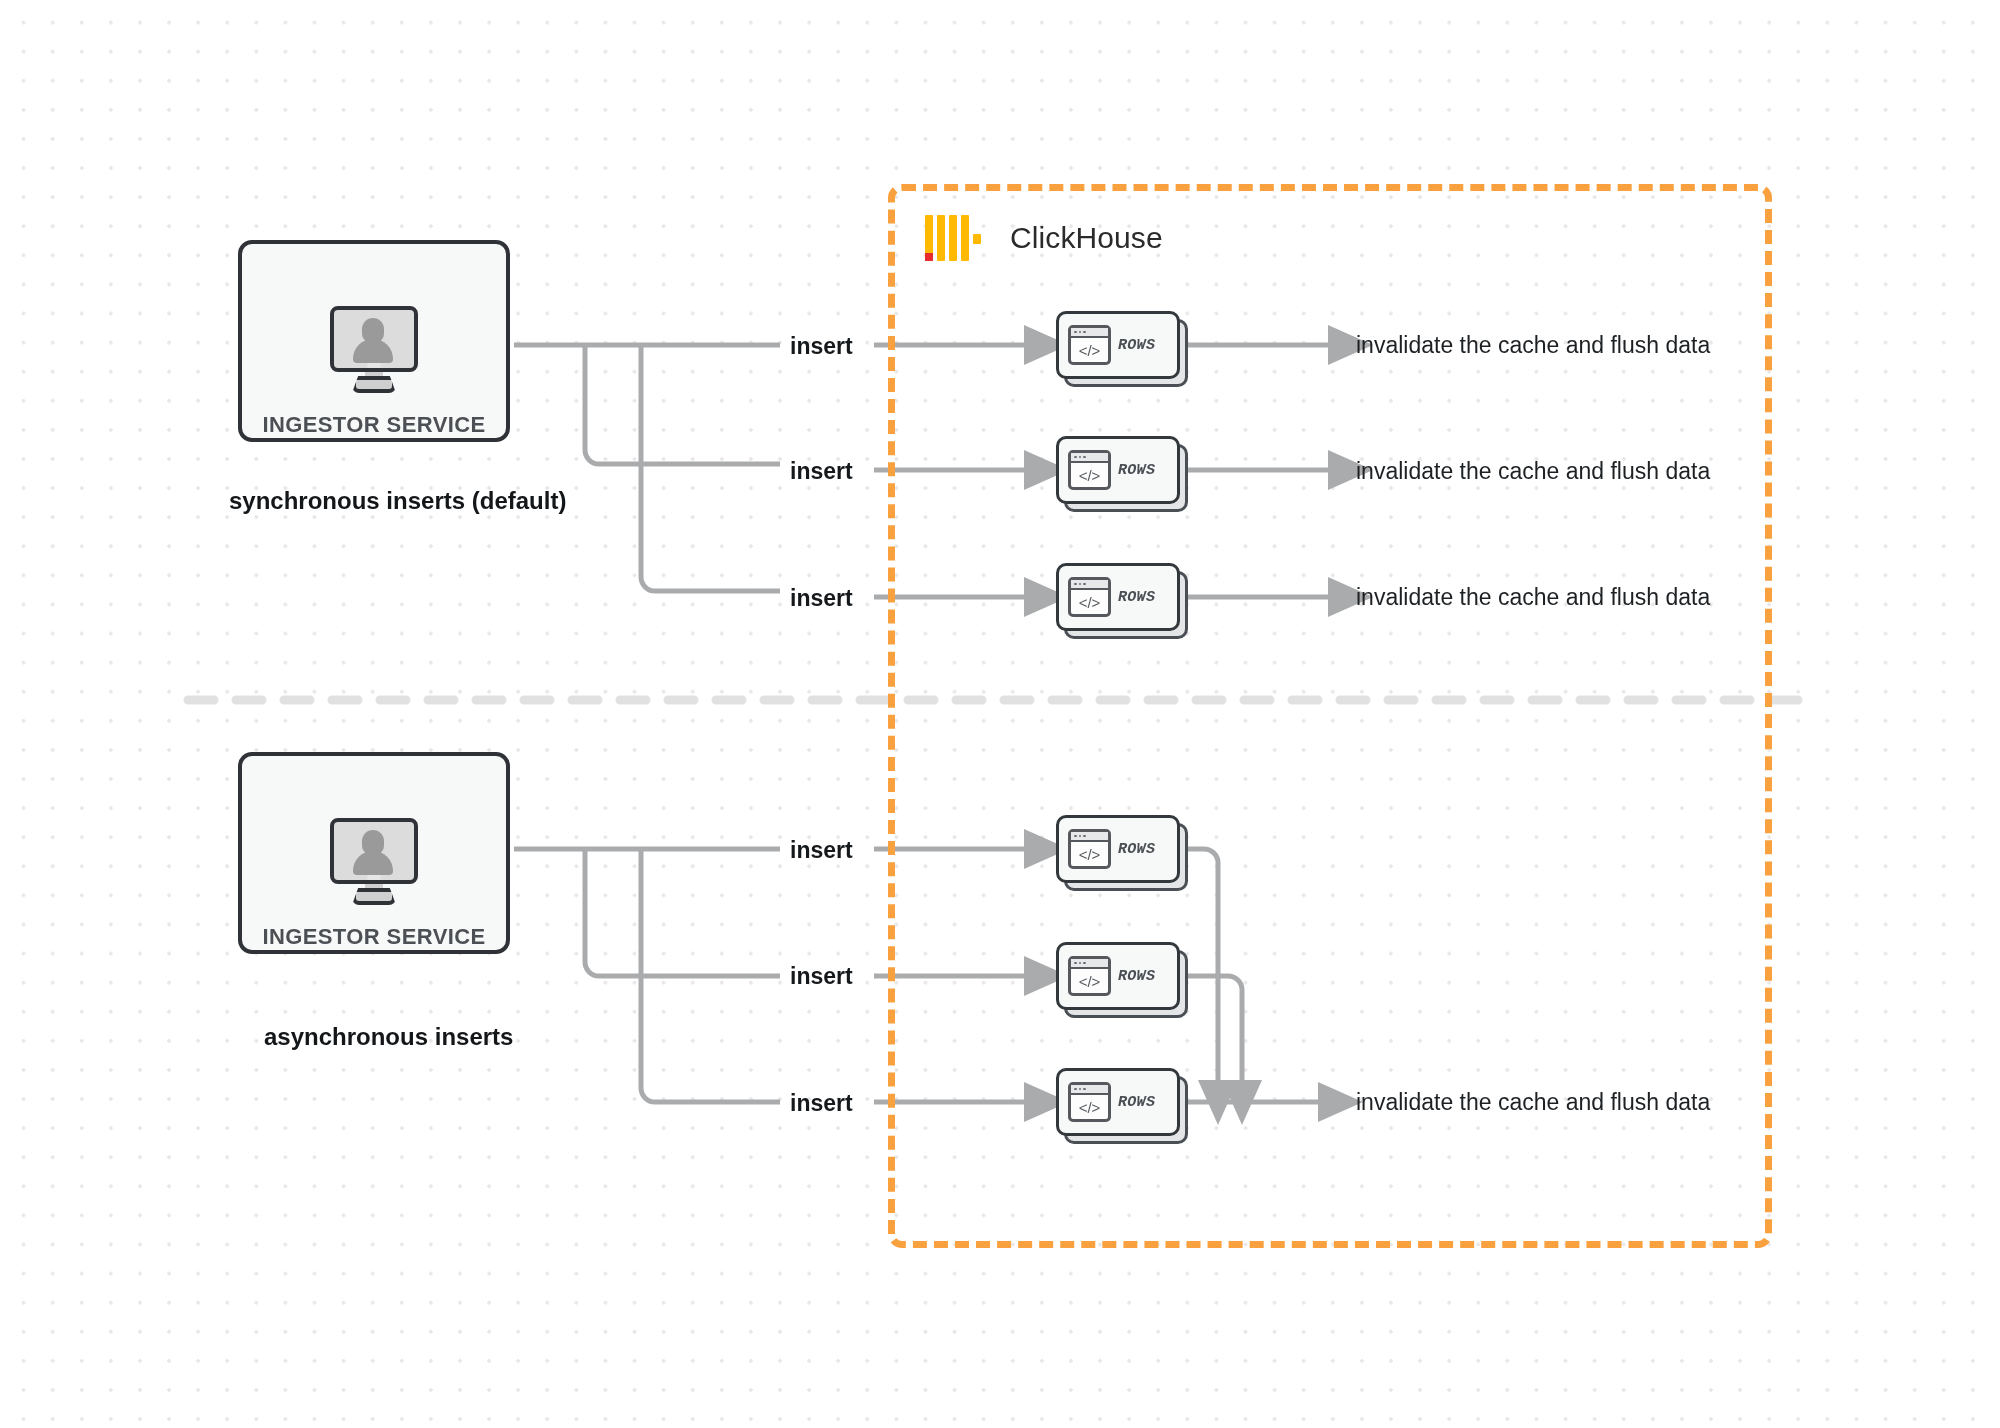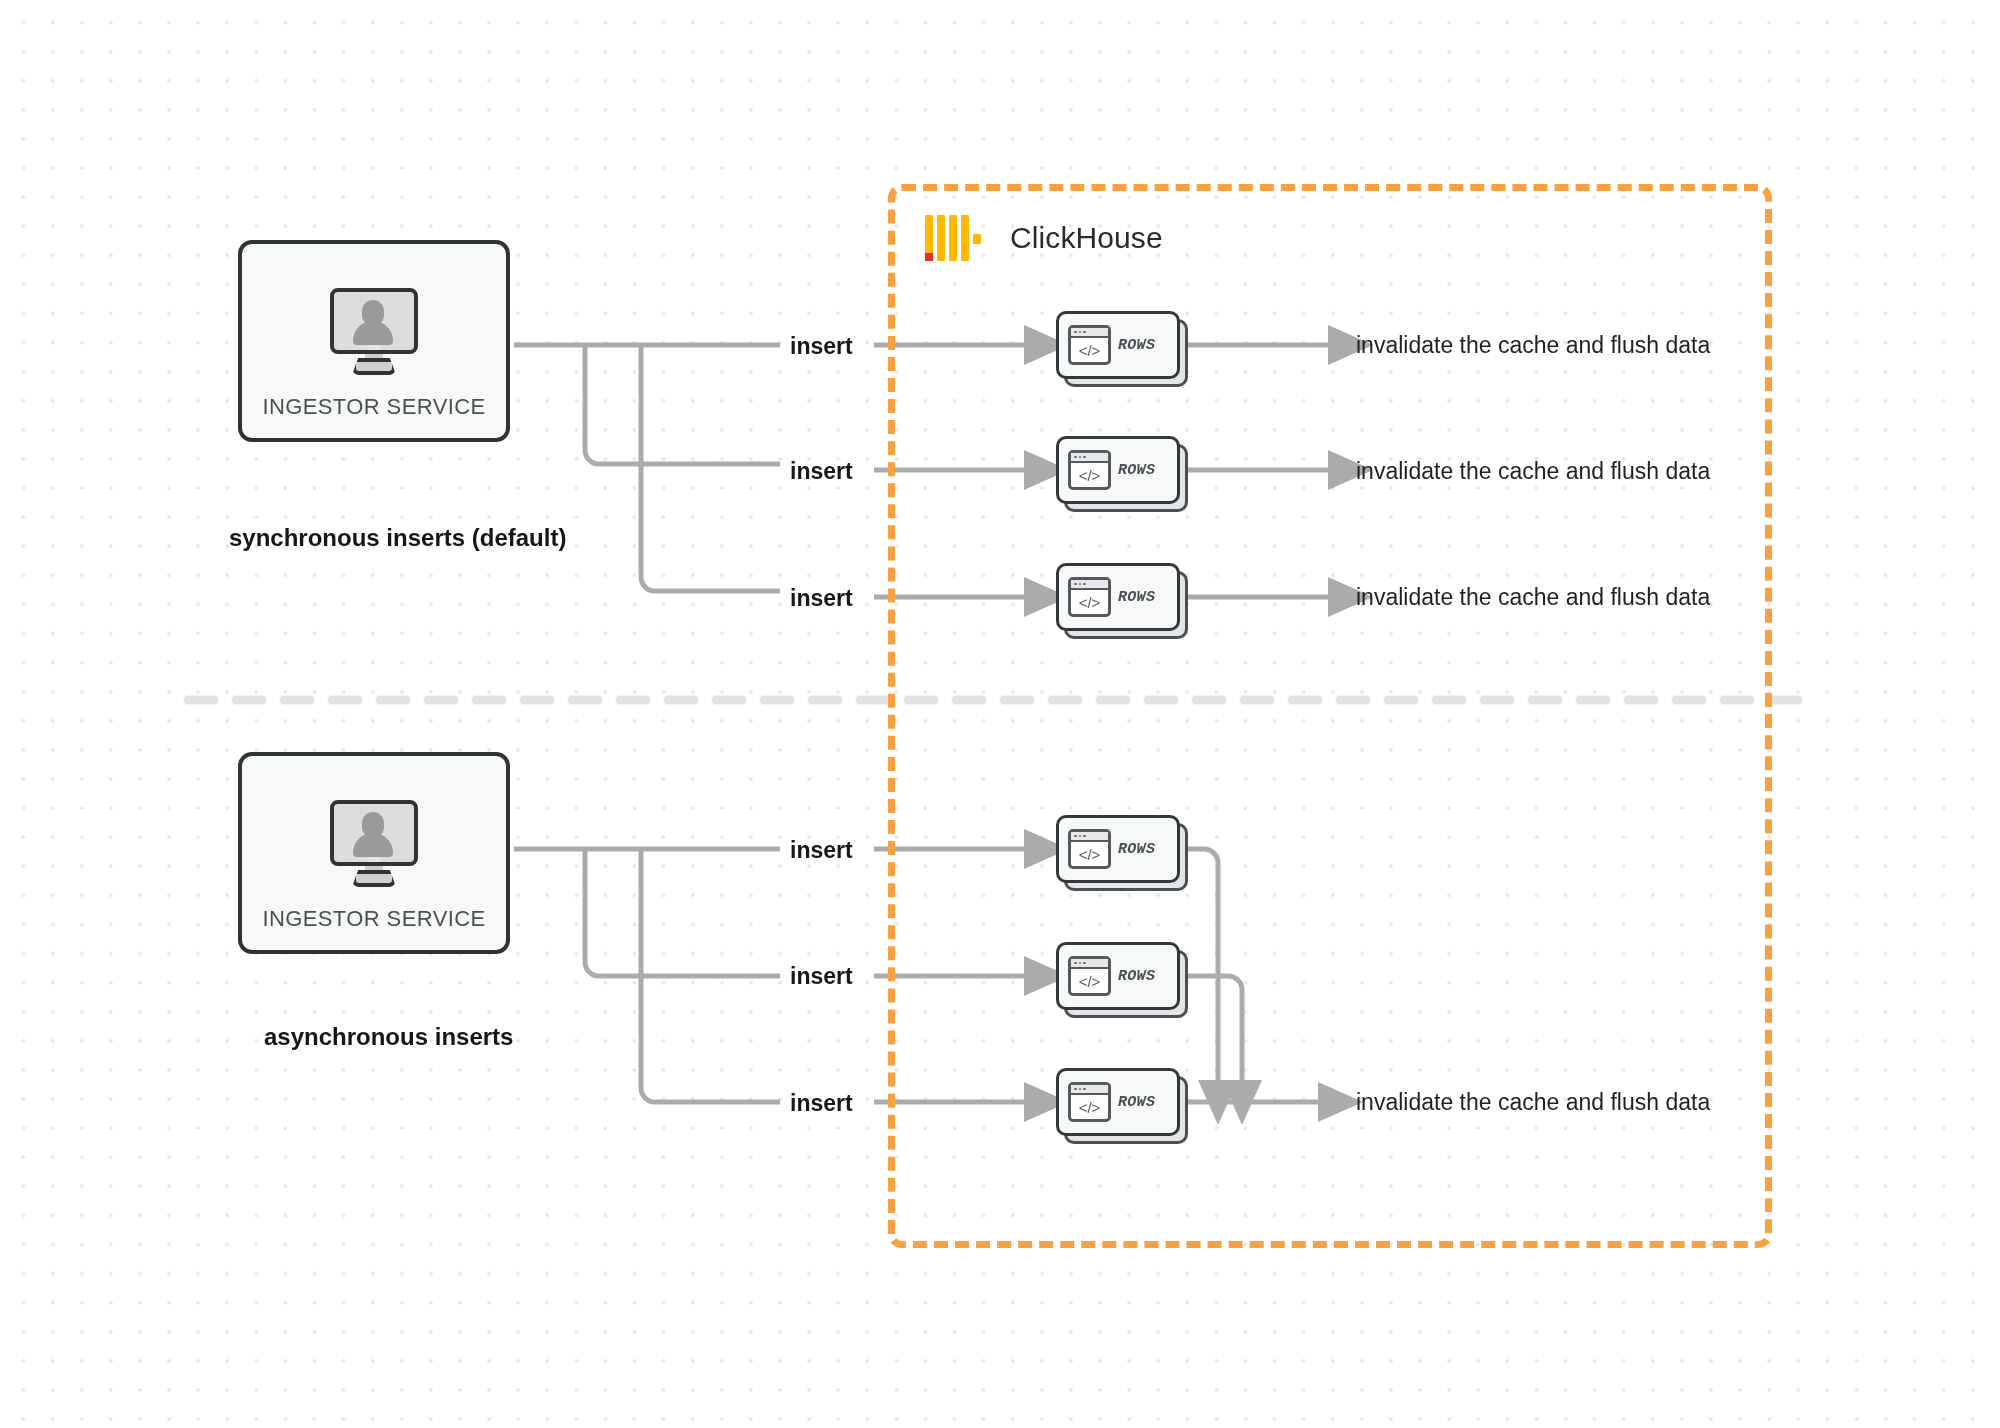--- a/index.html
+++ b/index.html
@@ -95,22 +95,23 @@
     position: absolute;
     width: 272px;
     height: 202px;
     background: #f7f8f8;
     border: 4px solid #2f3338;
     border-radius: 14px;
     box-sizing: border-box;
     display: flex;
     flex-direction: column;
     align-items: center;
-    justify-content: center;
+    justify-content: flex-end;
     padding-top: 26px;
+    font-weight: bold;
   }
   .ingestor.sync  { left: 238px; top: 240px; }
   .ingestor.async { left: 238px; top: 752px; }
   .ingestor-label {
     margin-top: 18px;
     font-size: 22px;
     color: #4c5055;
     letter-spacing: .4px;
     white-space: nowrap;
   }
@@ -179,21 +180,21 @@
   }
 
   
   .section-caption {
     position: absolute;
     font-size: 24px;
     font-weight: bold;
     color: #14171a;
     white-space: nowrap;
   }
-  .section-caption.sync  { left: 229px; top: 524px; }
+  .section-caption.sync  { left: 229px; top: 487px; }
   .section-caption.async { left: 264px; top: 1023px; }
 
   
   .rows-card {
     position: absolute;
     width: 124px;
     height: 68px;
   }
   .rows-card .shadow {
     position: absolute;

